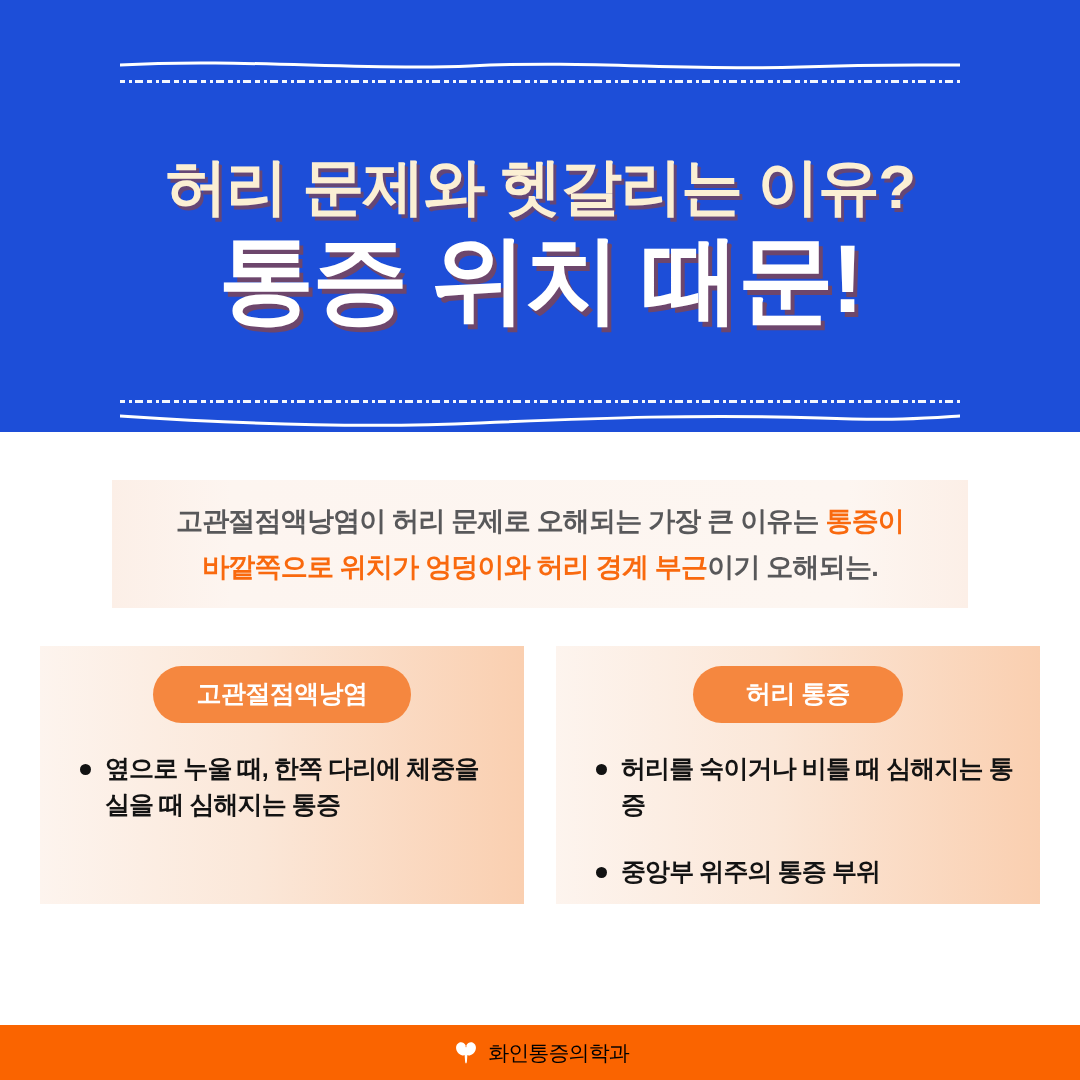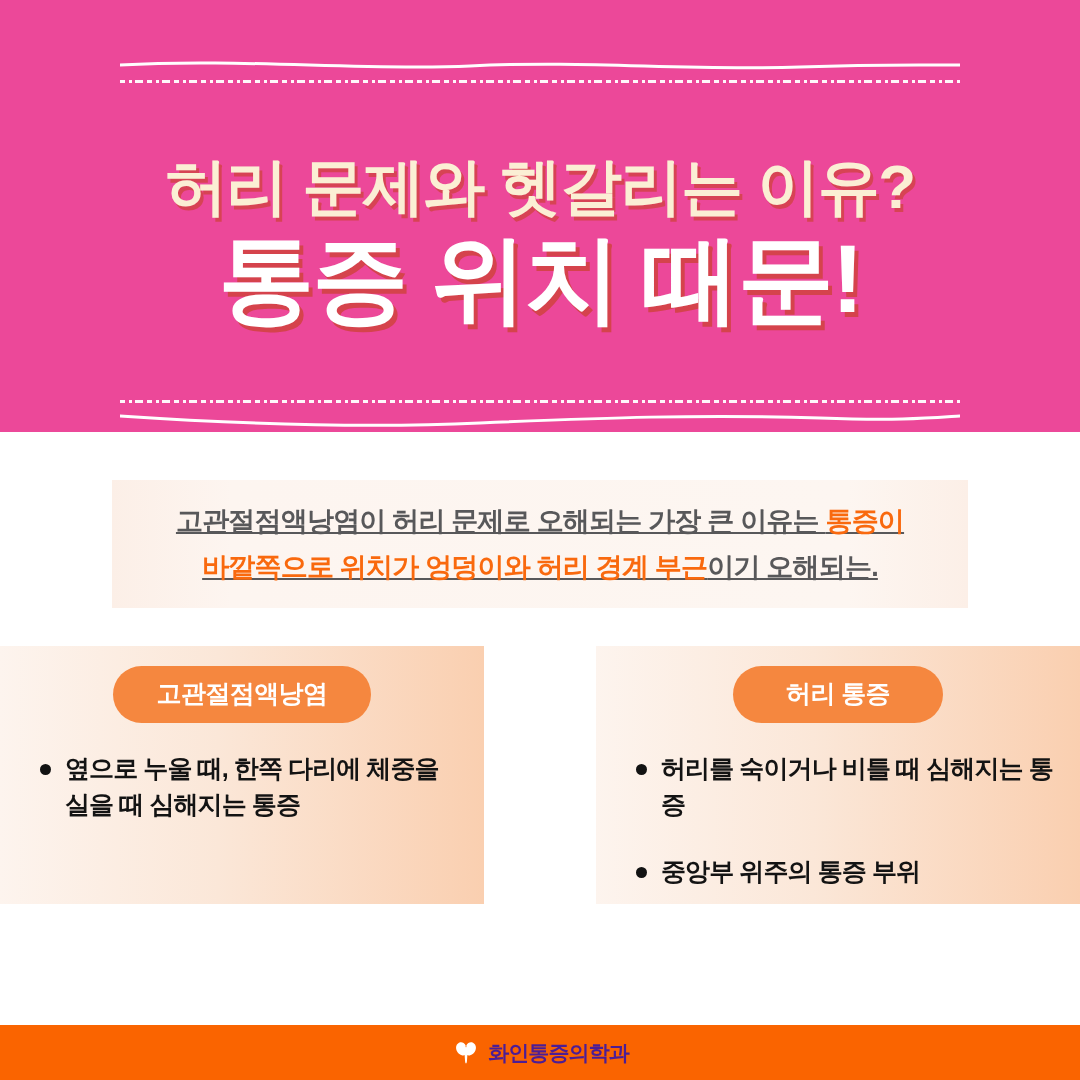--- a/index.html
+++ b/index.html
@@ -20,21 +20,21 @@
     background: #ffffff;
     display: flex;
     flex-direction: column;
   }
 
   
   .header {
     position: relative;
     width: 100%;
     height: 432px;
-    background: #ec4899;
+    background: #1d4ed8;
     flex: 0 0 432px;
     display: flex;
     flex-direction: column;
     align-items: center;
     justify-content: flex-start;
     padding-top: 52px;
   }
 
   
   .rule-group {
@@ -116,40 +116,39 @@
     gap: 6px;
   }
 
   .info-line {
     font-size: 27px;
     font-weight: 700;
     color: #58585A;
     letter-spacing: -0.8px;
     line-height: 1.5;
     white-space: nowrap;
-    text-decoration: underline;
   }
   .info-line em { font-style: normal; color: #F9690E; font-weight: 800; }
 
   .section-pill {
     margin-top: 50px;
     background: #F98E3F;
     color: #FFFFFF;
     font-size: 27px;
     font-weight: 800;
     letter-spacing: -0.8px;
     border-radius: 40px;
     padding: 13px 44px 15px;
     white-space: nowrap;
     box-shadow: 0 1px 2px rgba(0,0,0,0.05);
   }
 
   .cards {
     margin-top: 38px;
-    width: 1080px;
+    width: 1000px;
     display: flex;
     justify-content: space-between;
     gap: 32px;
   }
 
   .card {
     width: 484px;
     height: 258px;
     background: linear-gradient(to right, #FDF4EE 0%, #FBE7D8 45%, #FACFB0 100%);
     padding: 20px 18px 18px;
@@ -210,23 +209,23 @@
     background: #FA6400;
     display: flex;
     align-items: center;
     justify-content: center;
     gap: 7px;
   }
 
   .footer-logo-mark { display: block; width: 30px; height: 22px; }
 
   .footer-name {
-    color: #4c1d95;
+    color: #000000;
     font-size: 21px;
-    font-weight: 700;
+    font-weight: 400;
     letter-spacing: -0.9px;
     text-align: center;
   }
 </style>
 </head>
 <body>
 
 <div class="poster">
 
   <header class="header">

